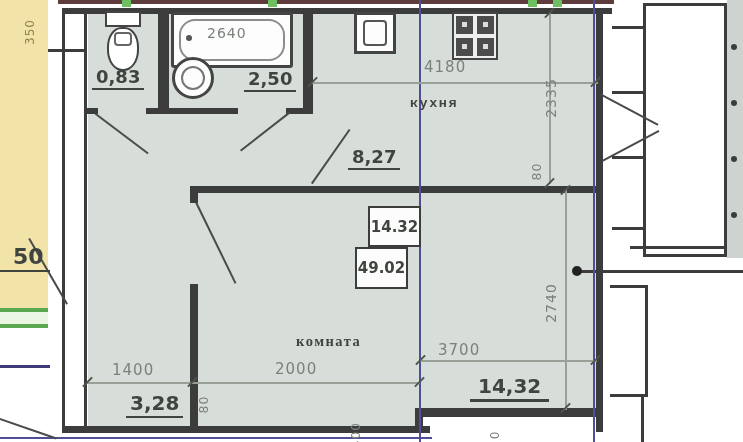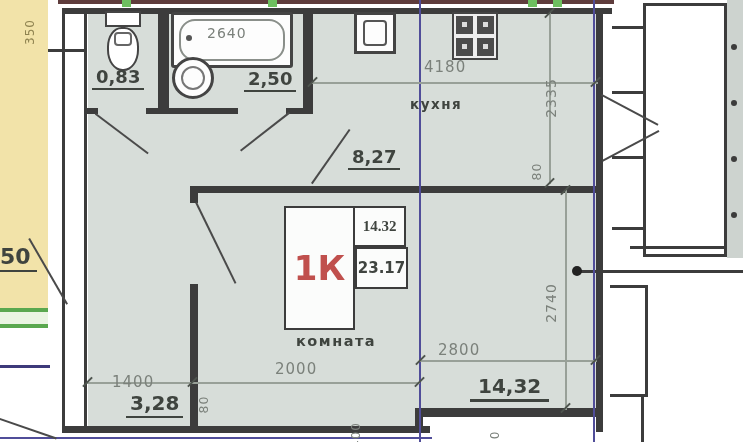--- a/index.html
+++ b/index.html
@@ -120,36 +120,33 @@
   <div class="tick" style="left:81px;top:381px;"></div>
   <div class="tick" style="left:186px;top:381px;"></div>
   <div class="tick" style="left:413px;top:381px;"></div>
   <div class="ln" style="left:311px;top:183px;width:66px;transform:rotate(-55deg);height:1.8px;"></div>
 
   <div class="area" style="left:92px;top:66px;">0,83</div>
   <div class="area" style="left:244px;top:68px;">2,50</div>
   <div class="area" style="left:348px;top:146px;">8,27</div>
   <div class="area" style="left:126px;top:391px;font-size:20px;">3,28</div>
   <div class="area" style="left:470px;top:374px;font-size:20px;padding:0 8px 1px;border-bottom-width:3px;">14,32</div>
-  <div class="area" style="left:0;top:244px;font-size:22px;padding:0 6px 1px 0;">50</div>
+  <div class="area" style="left:0;top:244px;font-size:22px;padding:0 6px 1px 13px;">50</div>
 
-  <div class="roomname" style="left:410px;top:96px;">кухня</div>
-  <div class="roomname" style="left:296px;top:333px;font-size:14.5px;">комната</div>
+  <div class="roomname" style="left:410px;top:96px;font-family:Liberation Mono, monospace;">кухня</div>
+  <div class="roomname" style="left:296px;top:333px;font-size:14.5px;font-family:Liberation Serif, serif;">комната</div>
 
   <div class="dim" style="left:424px;top:58px;font-size:15px;">4180</div>
   <div class="dim vert" style="left:521px;top:90px;width:60px;">2335</div>
   <div class="dim vert" style="left:521px;top:164px;width:30px;font-size:12.5px;">80</div>
-  <div class="dim" style="left:112px;top:361px;font-size:15px;margin-top:12px;">1400</div>
+  <div class="dim" style="left:112px;top:361px;font-size:15px;">1400</div>
   <div class="dim" style="left:275px;top:360px;font-size:15px;">2000</div>
   <div class="dim vert" style="left:188px;top:397px;width:30px;font-size:12.5px;">80</div>
-  <div class="dim" style="left:438px;top:341px;font-size:15px;">2800</div>
+  <div class="dim" style="left:438px;top:341px;font-size:15px;">3700</div>
   <div class="dim vert" style="left:521px;top:295px;width:60px;">2740</div>
   <div class="dim vert" style="left:3px;top:25px;width:54px;font-size:12px;color:#8f8350;">350</div>
   <div class="dim vert" style="left:336px;top:428px;width:40px;font-size:12px;">400</div>
   <div class="dim vert" style="left:482px;top:428px;width:26px;font-size:12px;">0</div>
 
-  <div class="cell" style="left:284px;top:206px;width:71px;height:124px;">
-    <span style="color:#c0504d;font-size:34px;font-weight:bold;">1К</span>
-  </div>
-  <div class="cell" style="left:353px;top:206px;width:53px;height:41px;font-family:Liberation Serif, serif;">14.32</div>
-  <div class="cell" style="left:355px;top:247px;width:53px;height:42px;">23.17</div>
+  <div class="cell" style="left:368px;top:206px;width:53px;height:41px;">14.32</div>
+  <div class="cell" style="left:355px;top:247px;width:53px;height:42px;">49.02</div>
 
 </div>
 
 </body></html>

